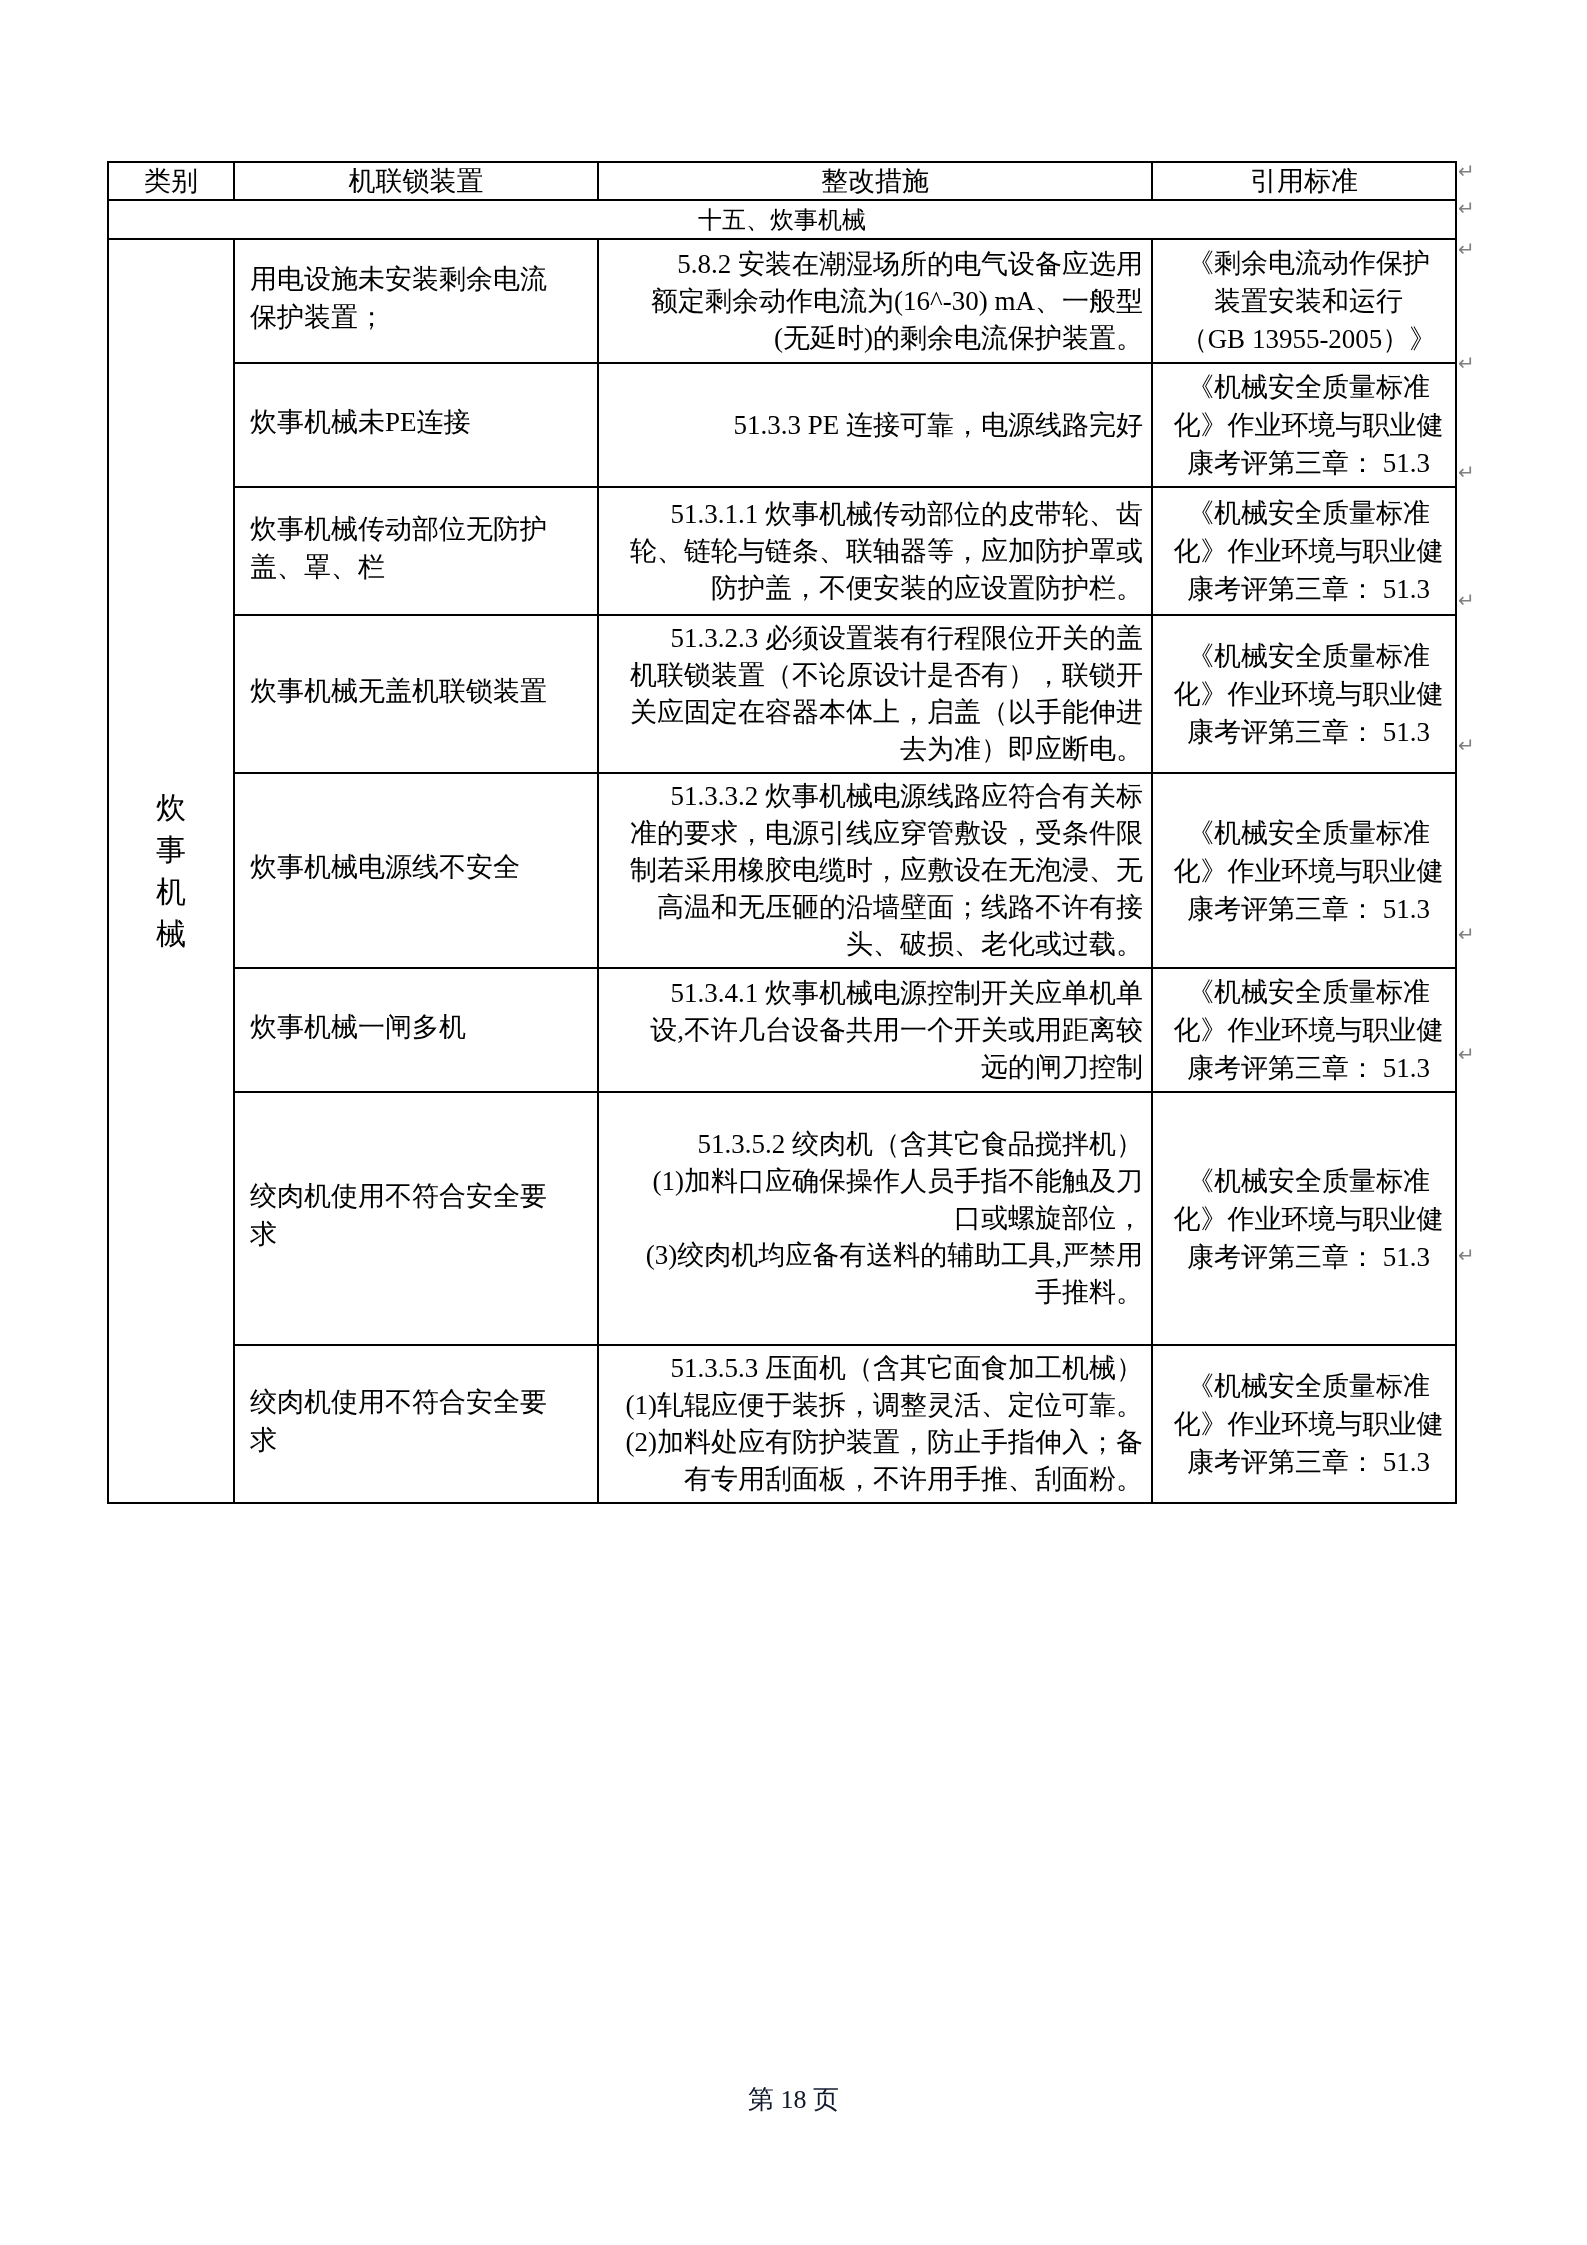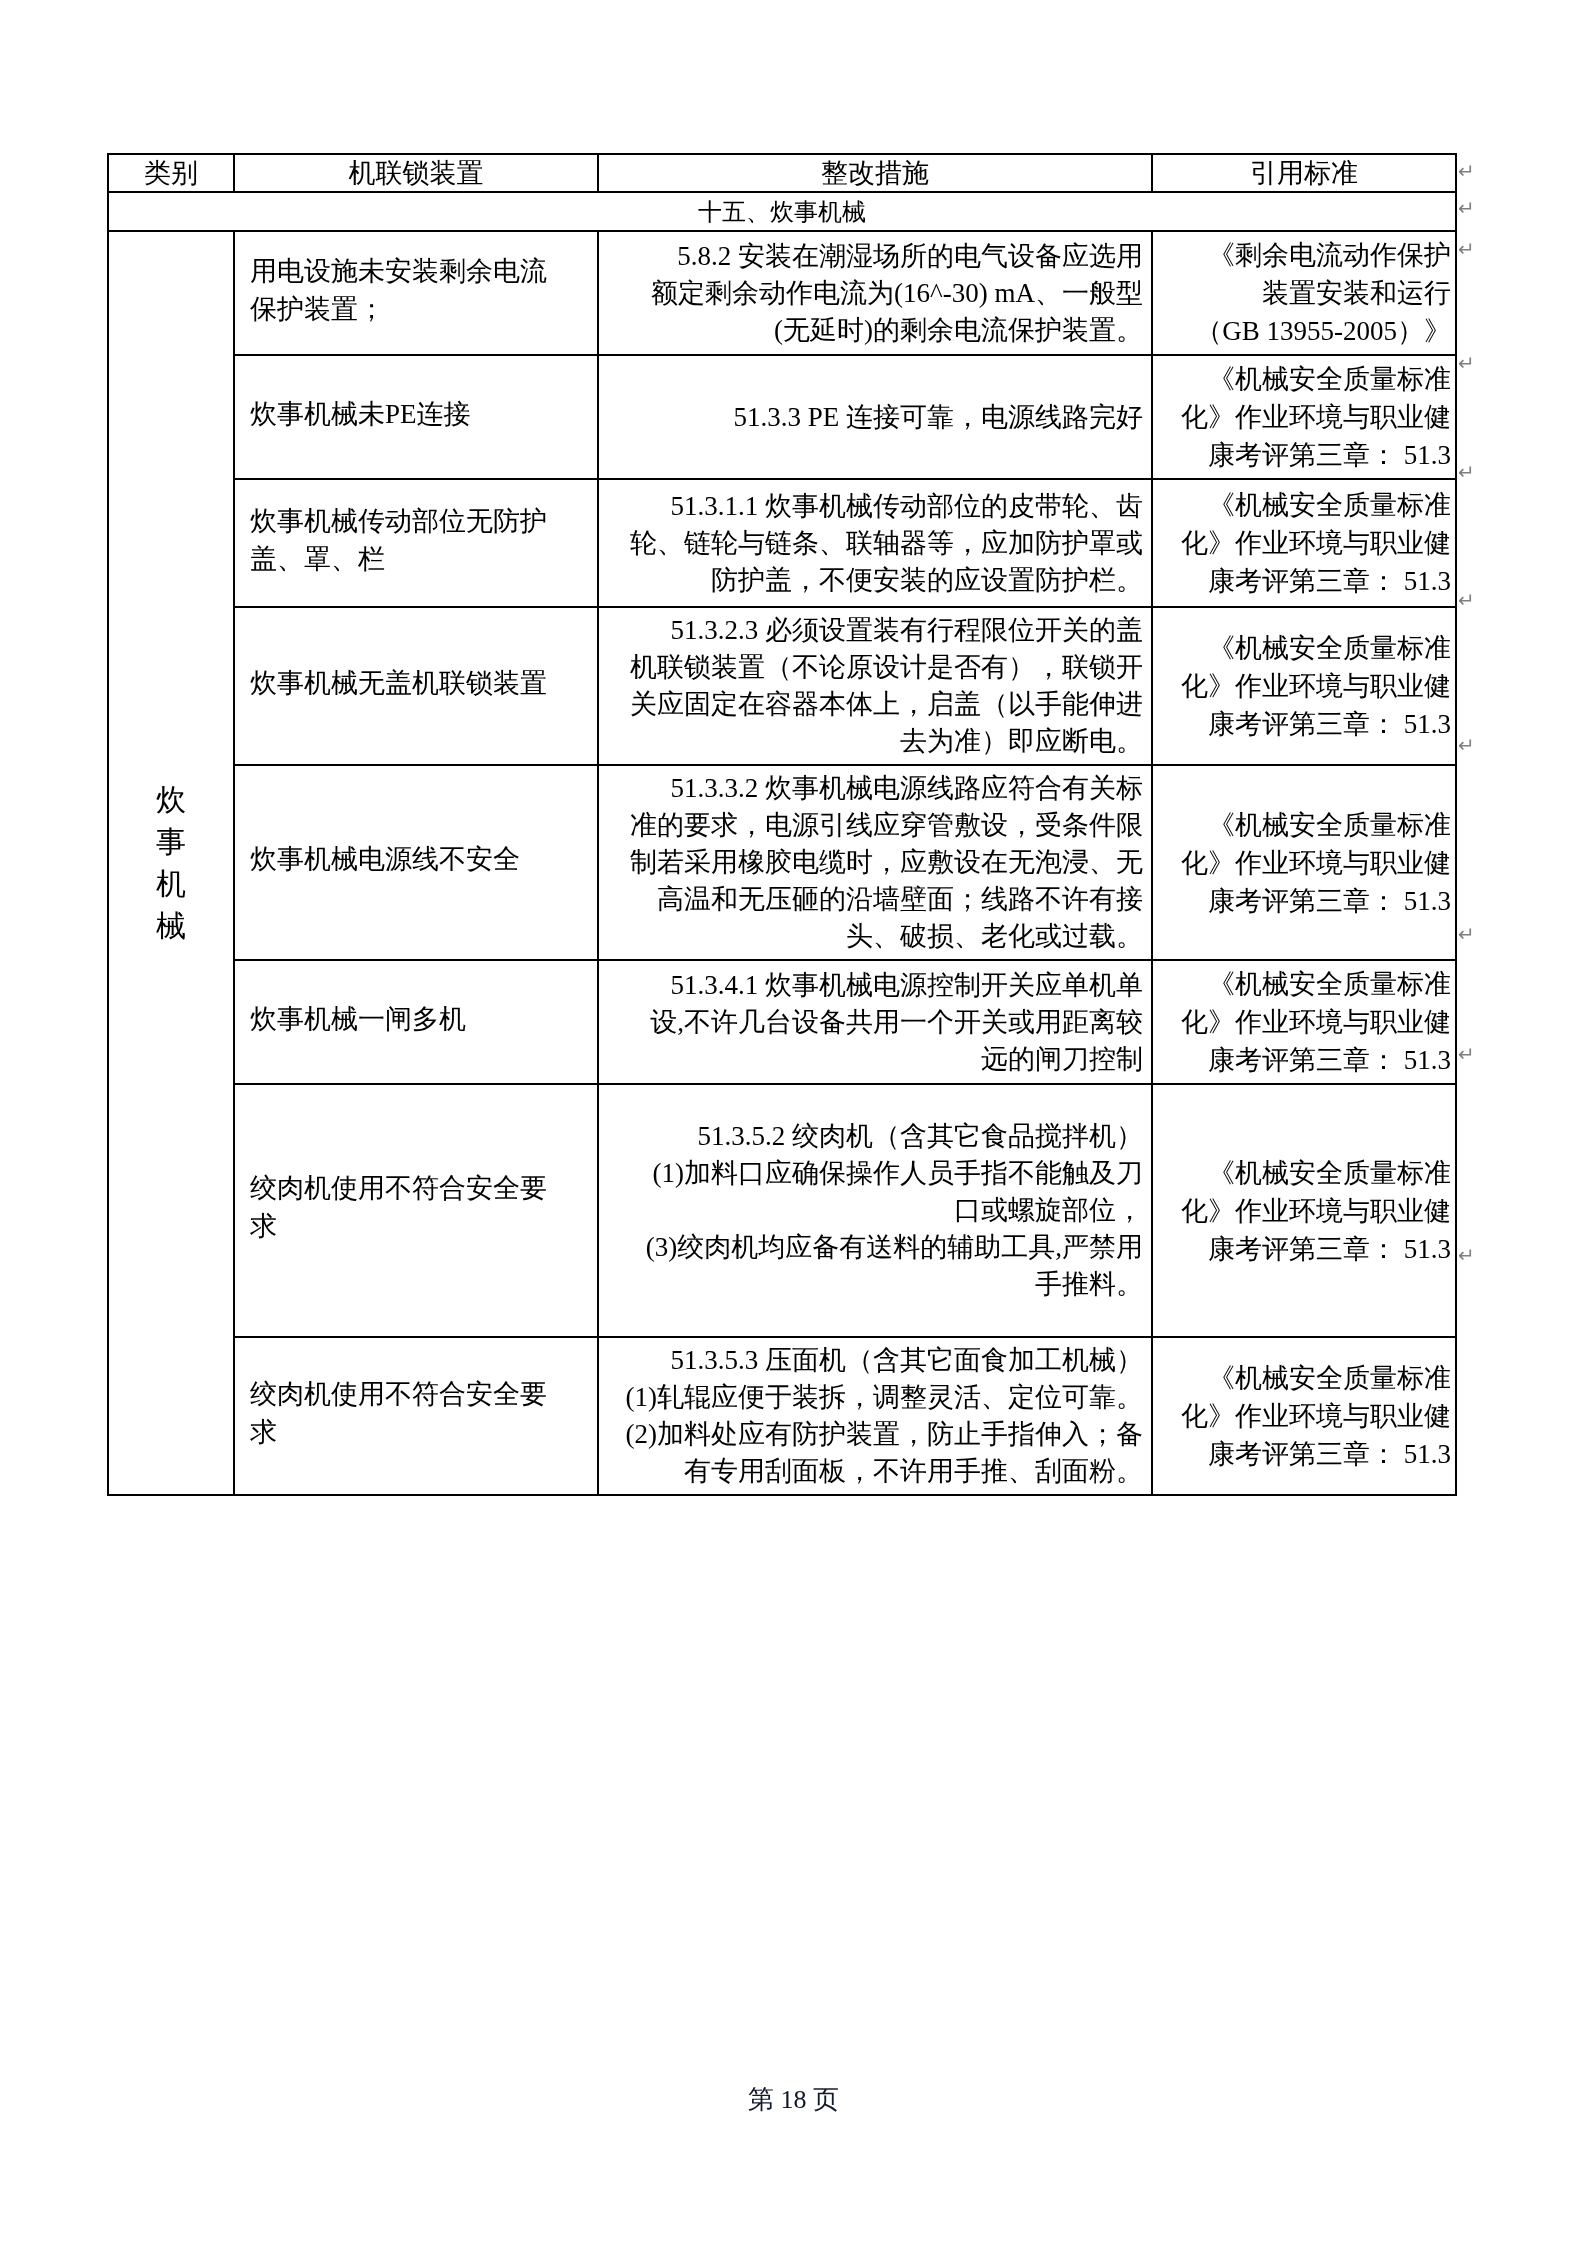--- a/index.html
+++ b/index.html
@@ -6,21 +6,21 @@
   html,body { background:#ffffff; }
   .page {
     position:relative;
     width:1587px; height:2245px;
     background:#ffffff;
     font-family:"Liberation Serif","DejaVu Serif",serif;
     color:#000000;
     overflow:hidden;
   }
   table.htable {
-    position:absolute; left:107px; top:153px;
+    position:absolute; left:107px; top:161px;
     width:1348px;
     border-collapse:collapse; table-layout:fixed;
   }
   .htable td, .htable th {
     border:2px solid #000000;
     font-weight:normal;
     vertical-align:middle;
     white-space:pre-line;
     font-size:27px;
     color:#000000;
@@ -33,21 +33,21 @@
   }
   td.hazard-cell {
     text-align:left; padding:6px 30px 13px 15px;
     line-height:38px;
   }
   td.measure-cell {
     text-align:right; padding:4px 8px 4px 13px;
     line-height:37px;
   }
   td.standard-cell {
-    text-align:right; padding:4px 4px 4px 13px;
+    text-align:center; padding:4px 4px 4px 13px;
     line-height:38px;
   }
   tr.r1 td { height:114px; }
   tr.r2 td { height:109px; }
   tr.r3 td { height:128px; }
   tr.r4 td { height:145px; }
   tr.r5 td { height:189px; }
   tr.r6 td { height:120px; }
   tr.r7 td { height:253px; }
   tr.r8 td { height:143px; }

